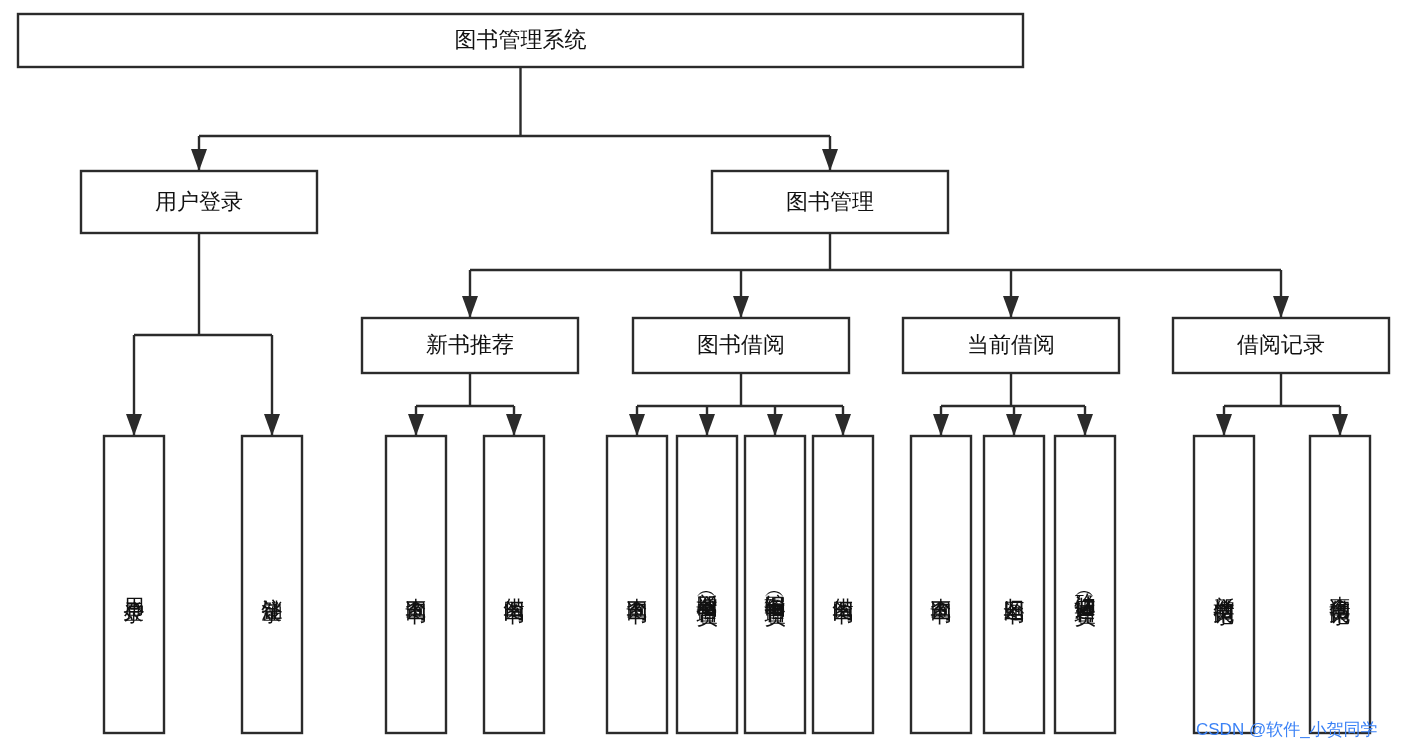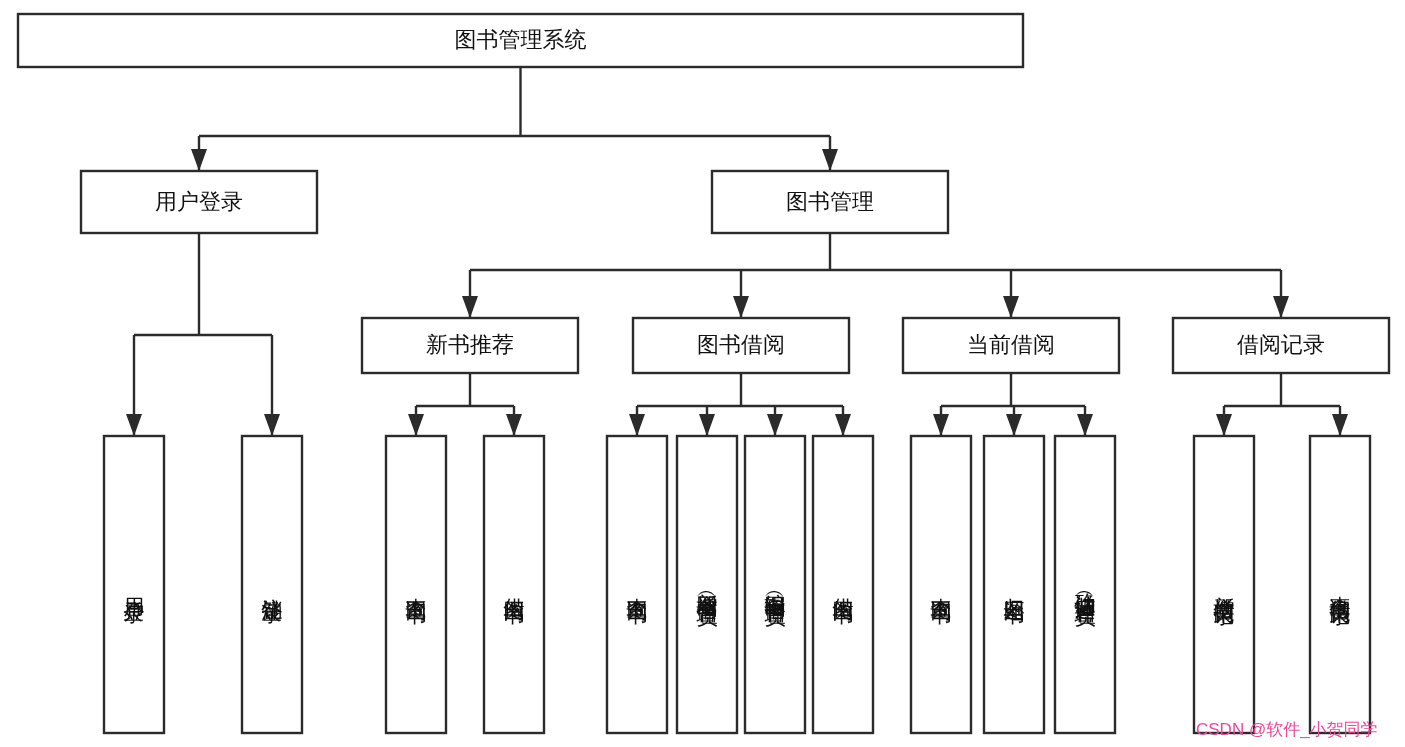--- a/index.html
+++ b/index.html
@@ -167,14 +167,14 @@
       <span class="node-label-v" style="left: 637px; top: 584.5px; transform: translate(-50%, -50%);">查询图书</span>
       <span class="node-label-v" style="left: 707px; top: 584.5px; transform: translate(-50%, -50%);">新增图书（管理员）</span>
       <span class="node-label-v" style="left: 775px; top: 584.5px; transform: translate(-50%, -50%);">编辑图书（管理员）</span>
       <span class="node-label-v" style="left: 843px; top: 584.5px; transform: translate(-50%, -50%);">借阅图书</span>
       <span class="node-label-v" style="left: 941px; top: 584.5px; transform: translate(-50%, -50%);">查询图书</span>
       <span class="node-label-v" style="left: 1014px; top: 584.5px; transform: translate(-50%, -50%);">归还图书</span>
       <span class="node-label-v" style="left: 1085px; top: 584.5px; transform: translate(-50%, -50%);">确认归还（管理员）</span>
       <span class="node-label-v" style="left: 1224px; top: 584.5px; transform: translate(-50%, -50%);">新增借阅记录</span>
       <span class="node-label-v" style="left: 1340px; top: 584.5px; transform: translate(-50%, -50%);">查询借阅记录</span>
     </div>
-  <div class="watermark" style="left: 1196px; top: 718px; color: #ec4899;">CSDN @软件_小贺同学</div>
+  <div class="watermark" style="left: 1196px; top: 718px; color: #3b82f6;">CSDN @软件_小贺同学</div>
 </div>
 
 </body></html>

